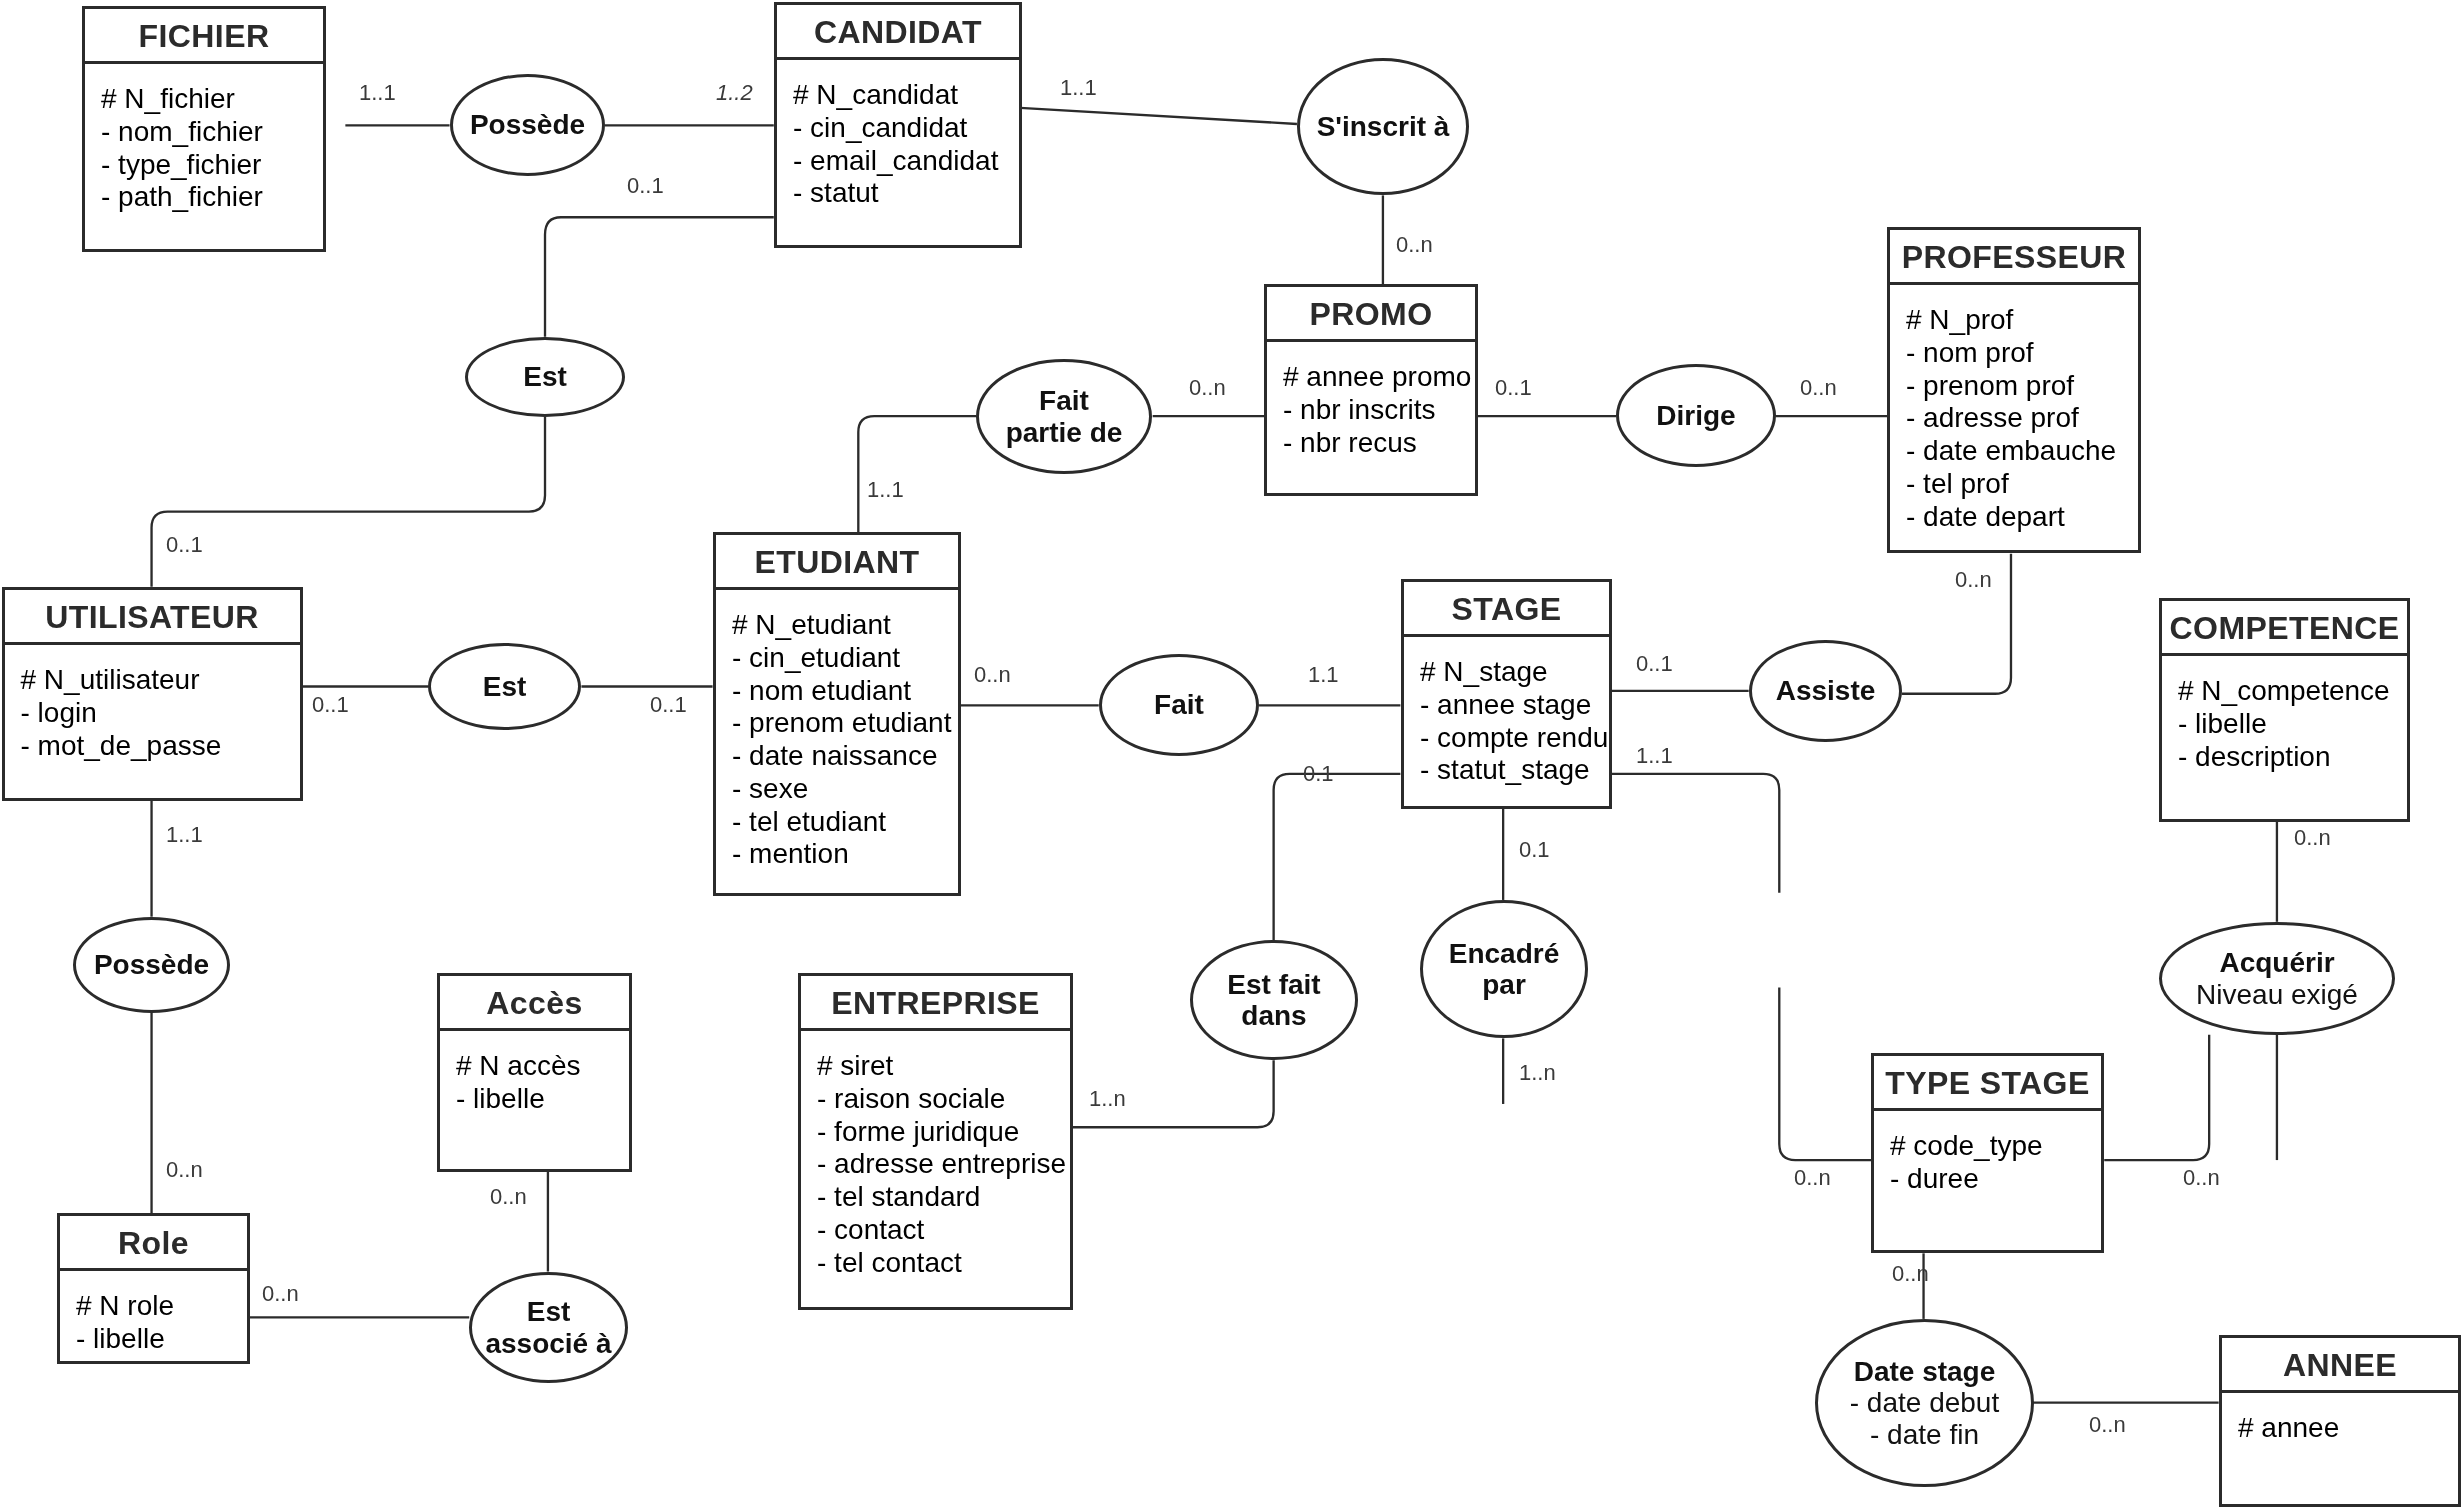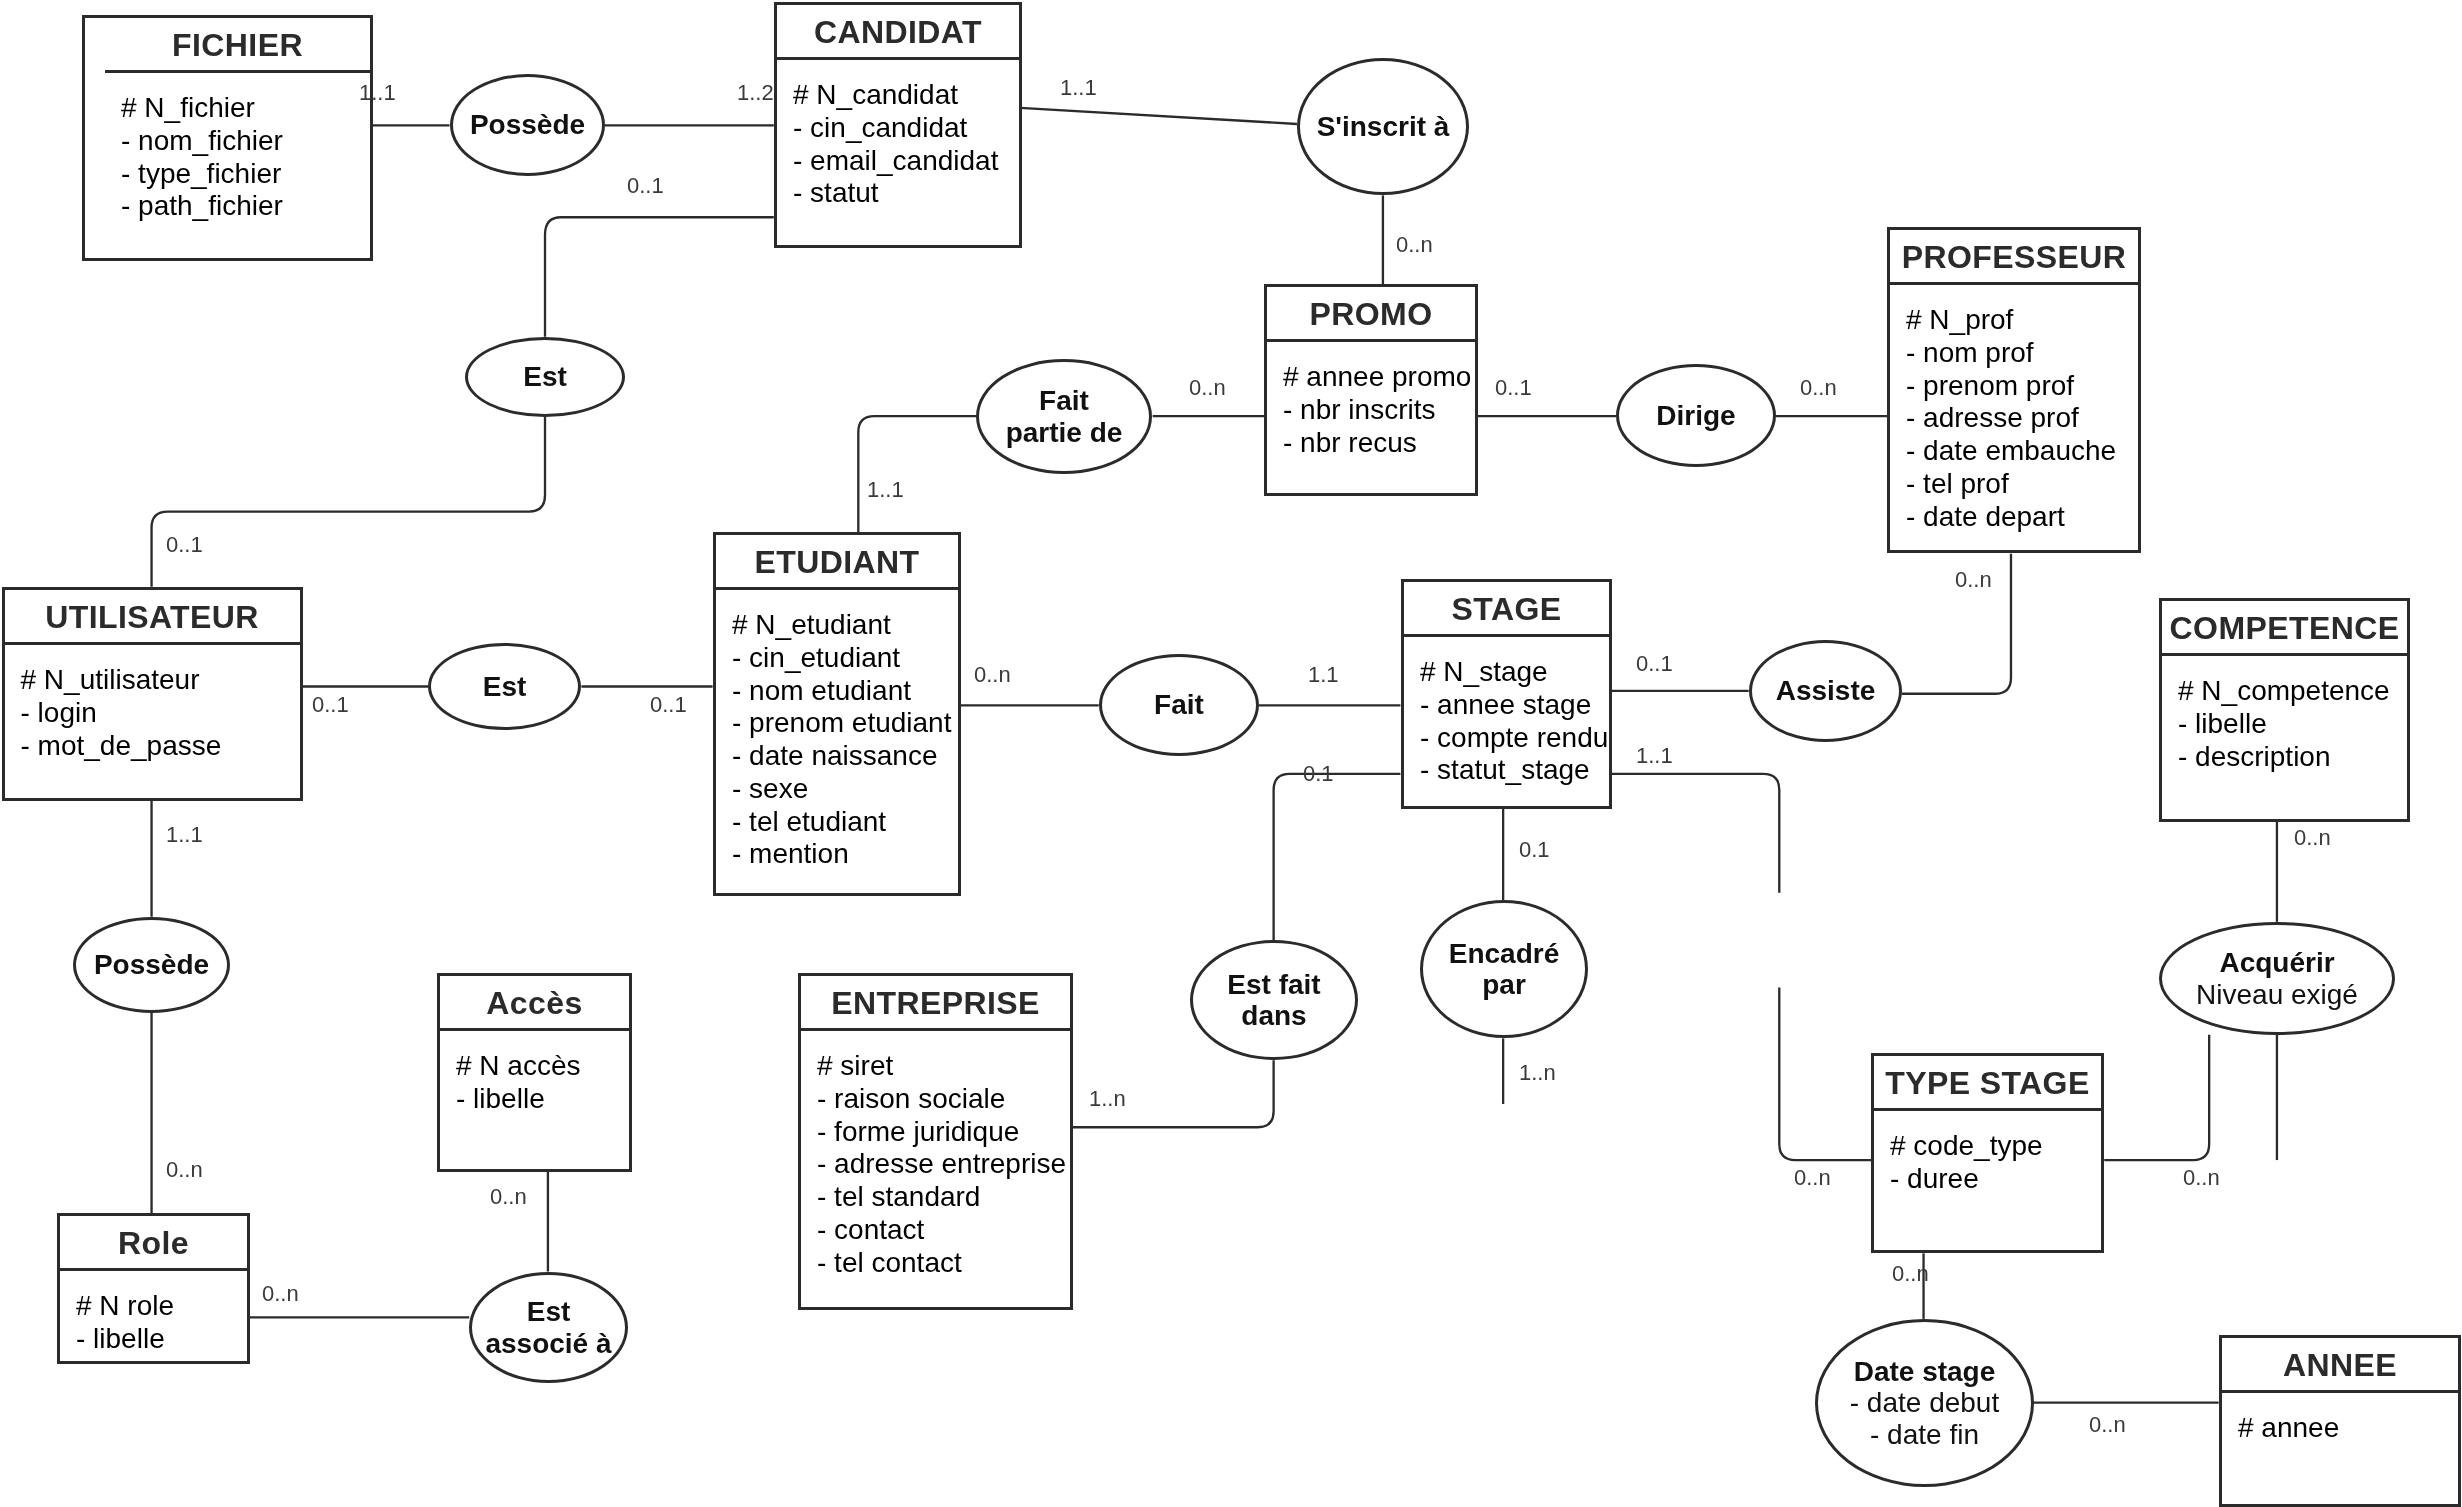--- a/index.html
+++ b/index.html
@@ -99,21 +99,21 @@
 
     <line x1="208" y1="1098" x2="208" y2="1258"></line>
 
     <line x1="208" y1="1390" x2="208" y2="1665"></line>
 
     <line x1="343" y1="1808" x2="644" y2="1808"></line>
 
     <line x1="752" y1="1608" x2="752" y2="1745"></line>
   </svg>
 
-  <div class="entity" style="left:82px;top:15px;width:291px;height:246px;padding-left:20px;">
+  <div class="entity" style="left:82px;top:6px;width:244px;height:246px;">
     <div class="ent-title">FICHIER</div>
     <div class="ent-attrs">
       <div># N_fichier</div>
       <div>- nom_fichier</div>
       <div>- type_fichier</div>
       <div>- path_fichier</div>
     </div>
   </div>
 
   <div class="entity" style="left:774px;top:2.2px;width:248px;height:246px;">
@@ -305,21 +305,21 @@
 
   <div class="rel" style="left:1815px;top:1319px;width:219px;height:168px;">
     <span>
       <span>Date stage</span><br>
       <span class="sub">- date debut</span><br>
       <span class="sub">- date fin</span>
     </span>
   </div>
 
   <div class="card" style="left:359px;top:80px;">1..1</div>
-  <div class="card" style="left:737px;top:80px;">1..2</div>
+  <div class="card" style="left:716px;top:80px;font-style:italic;">1..2</div>
   <div class="card" style="left:1060px;top:75px;">1..1</div>
   <div class="card" style="left:627px;top:173px;">0..1</div>
   <div class="card" style="left:1396px;top:232px;">0..n</div>
   <div class="card" style="left:1189px;top:375px;">0..n</div>
   <div class="card" style="left:1495px;top:375px;">0..1</div>
   <div class="card" style="left:1800px;top:375px;">0..n</div>
   <div class="card" style="left:867px;top:477px;">1..1</div>
   <div class="card" style="left:166px;top:532px;">0..1</div>
   <div class="card" style="left:312px;top:692px;">0..1</div>
   <div class="card" style="left:650px;top:692px;">0..1</div>

